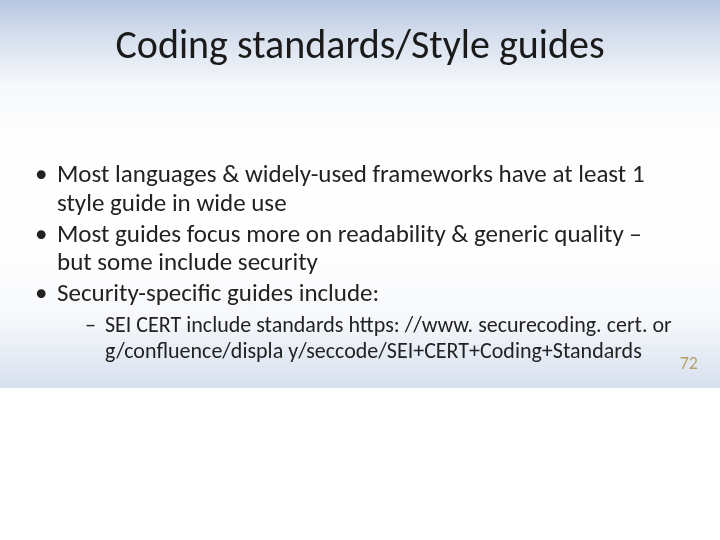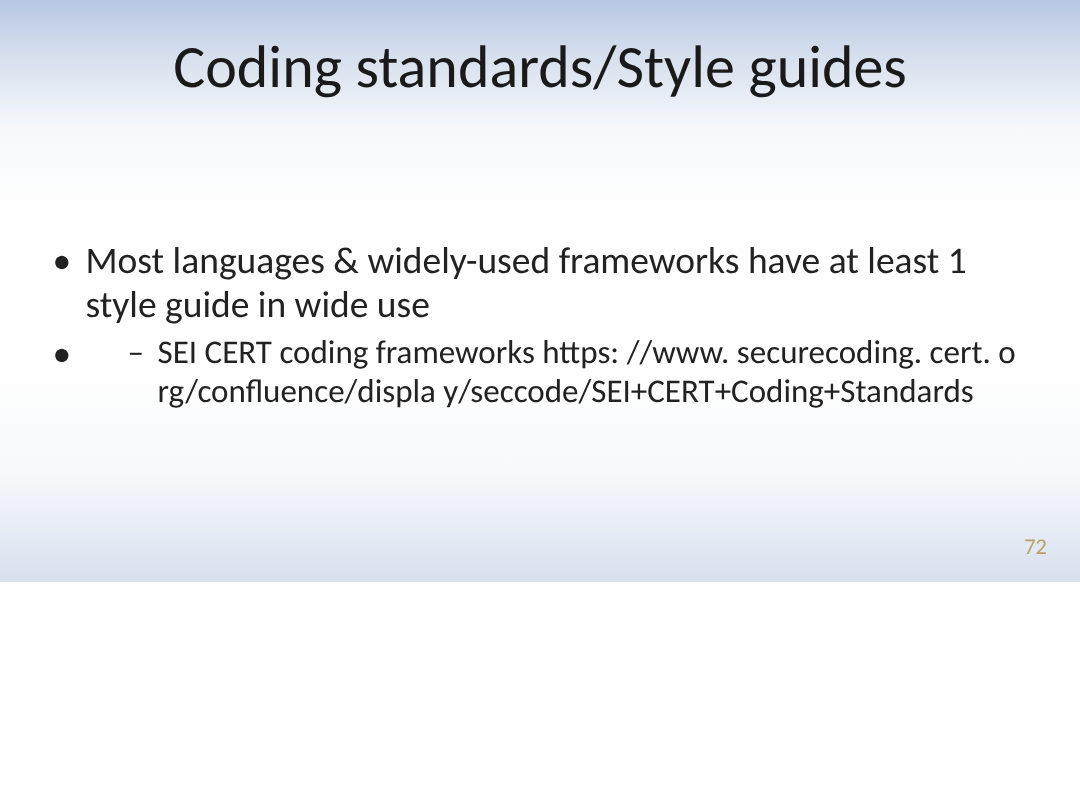--- a/index.html
+++ b/index.html
@@ -84,38 +84,40 @@
     color: #222;
   }
   .link {
     color: #222;
     word-break: break-all;
   }
   .pagenum {
     position: absolute;
     right: 22px;
     bottom: 14px;
-    font-size: 15px;
+    font-size: 18px;
     color: #b8a06a;
   }
 </style>
 </head>
 <body>
 
 <div class="slide">
 
   <div class="title">Coding standards/Style guides</div>
 
   <div class="body">
     <ul class="level1">
       <li>Most languages &amp; widely-used frameworks have at least 1 style guide in wide use</li>
+      <li>Most guides focus more on readability &amp; generic quality – but some include security</li>
       <li>
+        <span>Security-specific guides include:</span>
         <ul class="level2">
           <li>
-            <span>SEI CERT coding frameworks</span>
+            <span>SEI CERT include standards</span>
             <span> </span>
             <span class="link">https: //www. securecoding. cert. org/confluence/displa y/seccode/SEI+CERT+Coding+Standards</span>
           </li>
         </ul>
       </li>
     </ul>
   </div>
 
   <div class="pagenum">72</div>
 </div>

